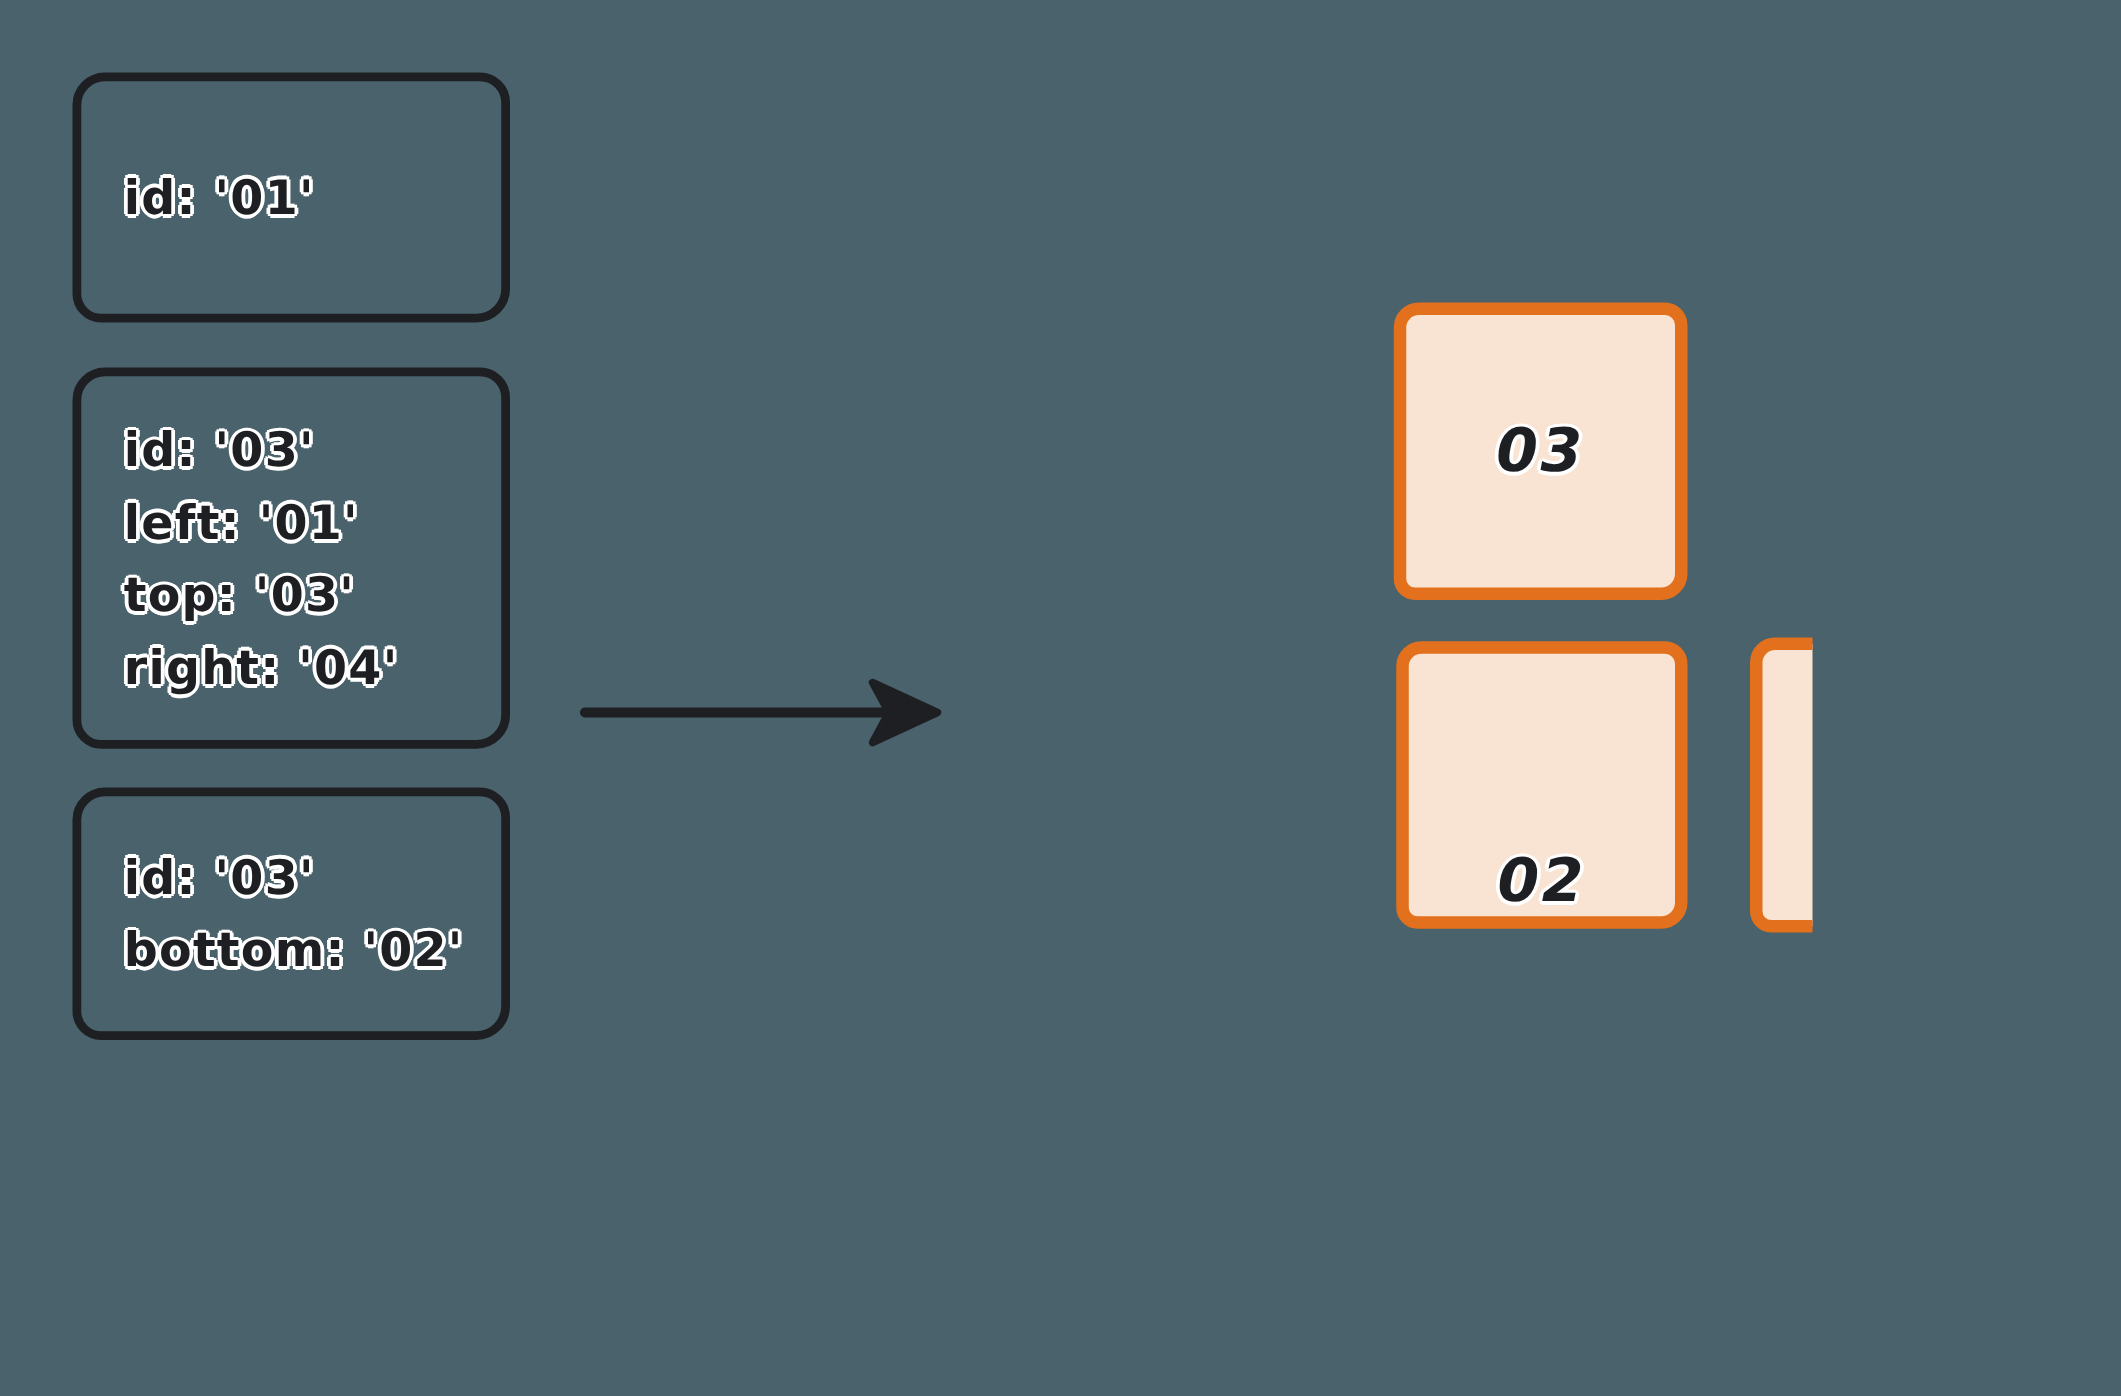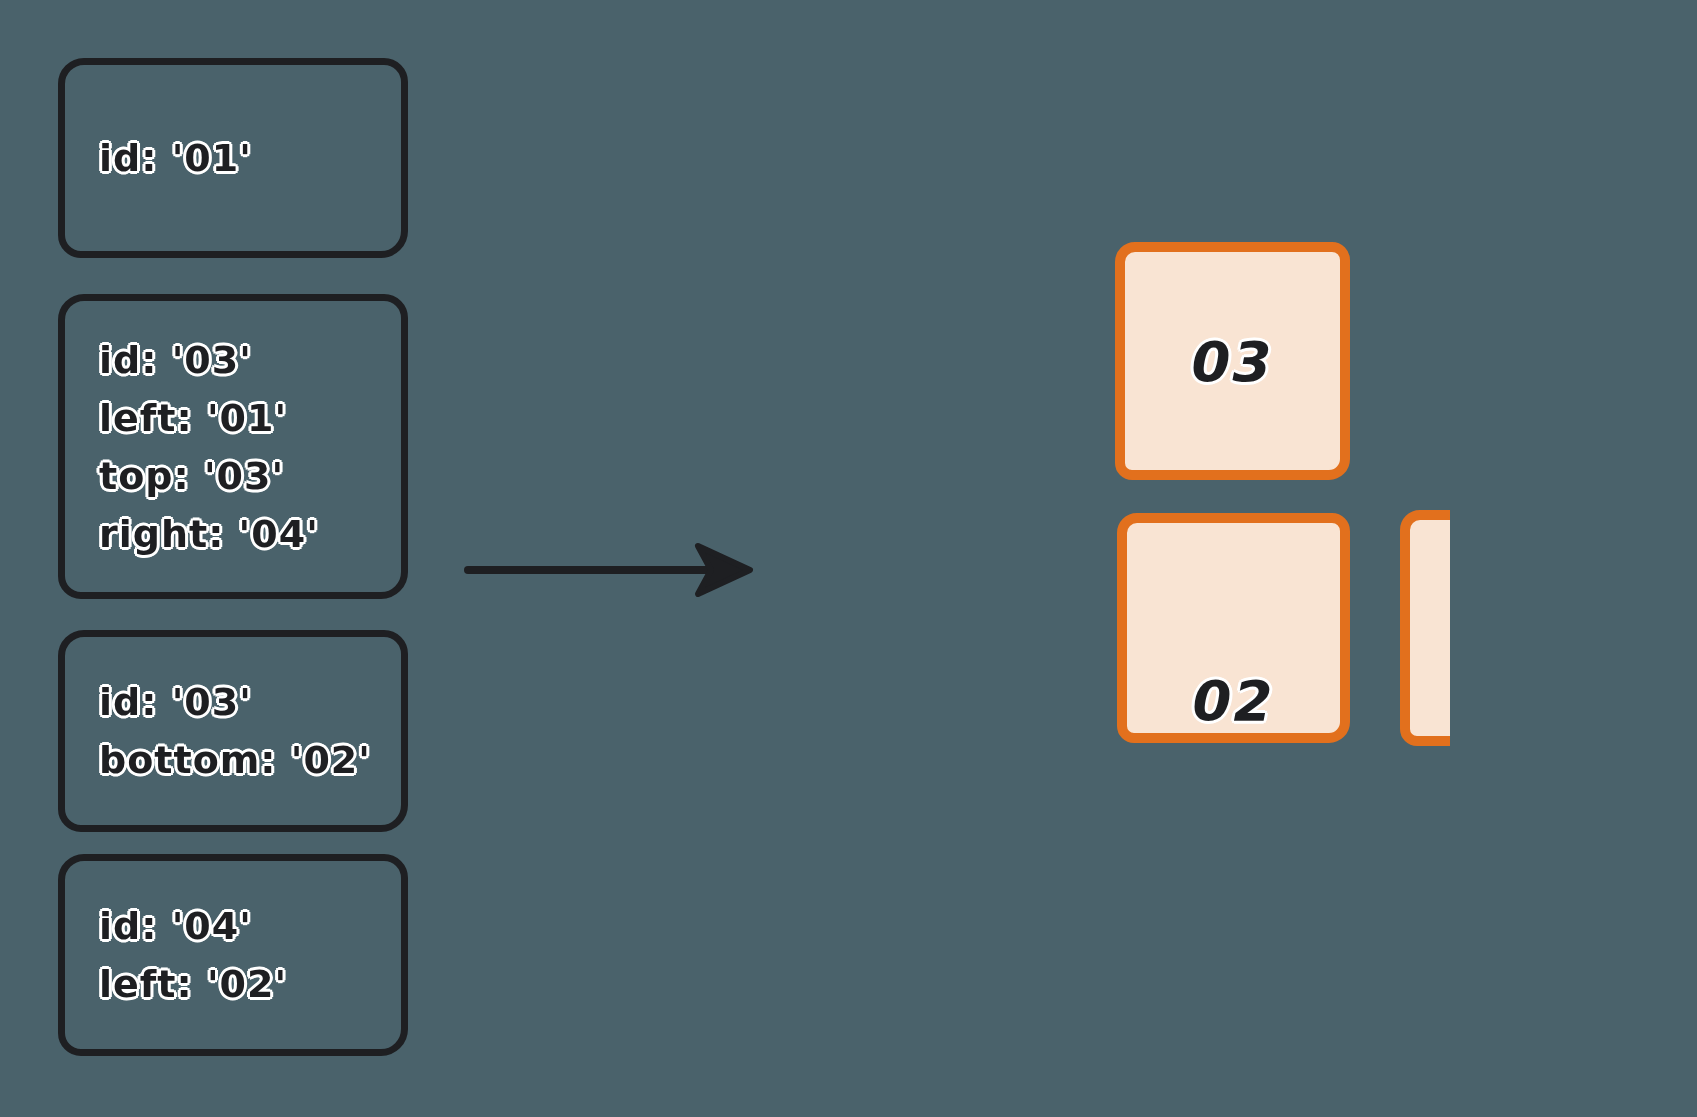--- a/index.html
+++ b/index.html
@@ -73,21 +73,21 @@
     display: flex;
     align-items: center;
     justify-content: center;
   }
   .card-03 { left: 1115px; top: 242px; width: 235px; height: 238px; }
   .card-01 { left: 832px;  top: 512px; width: 235px; height: 230px; }
   .card-02 { left: 1117px; top: 513px; width: 233px; height: 230px; align-items: flex-end; }
   .card-04 { left: 1400px; top: 510px; width: 238px; height: 236px; }
 
   .card-label {
-    font-size: 56px;
+    font-size: 48px;
     font-weight: bold;
     font-style: italic;
     color: var(--ink);
     letter-spacing: 2px;
     text-shadow:
       3px 0 0 var(--text-outline), -3px 0 0 var(--text-outline),
       0 3px 0 var(--text-outline), 0 -3px 0 var(--text-outline),
       2px 2px 0 var(--text-outline), -2px -2px 0 var(--text-outline),
       2px -2px 0 var(--text-outline), -2px 2px 0 var(--text-outline);
   }
@@ -106,24 +106,20 @@
     <div class="note-line">left: '01'</div>
     <div class="note-line">top: '03'</div>
     <div class="note-line">right: '04'</div>
   </div>
 
   <div class="note note-3">
     <div class="note-line">id: '03'</div>
     <div class="note-line">bottom: '02'</div>
   </div>
 
-  <div class="note note-4">
-    <div class="note-line">id: '04'</div>
-    <div class="note-line">left: '02'</div>
-  </div>
 
   <svg class="flow-arrow" viewBox="0 0 310 70" xmlns="http://www.w3.org/2000/svg">
     <line x1="10" y1="35" x2="258" y2="35" stroke="var(--ink)" stroke-width="8" stroke-linecap="round"></line>
     <path d="M240,11 L292,35 L240,59 L253,35 Z" fill="var(--ink)" stroke="var(--ink)" stroke-width="6" stroke-linejoin="round" stroke-linecap="round"></path>
   </svg>
 
   <div class="card card-03">
     <span class="card-label">03</span>
   </div>
   <div class="card card-02">

